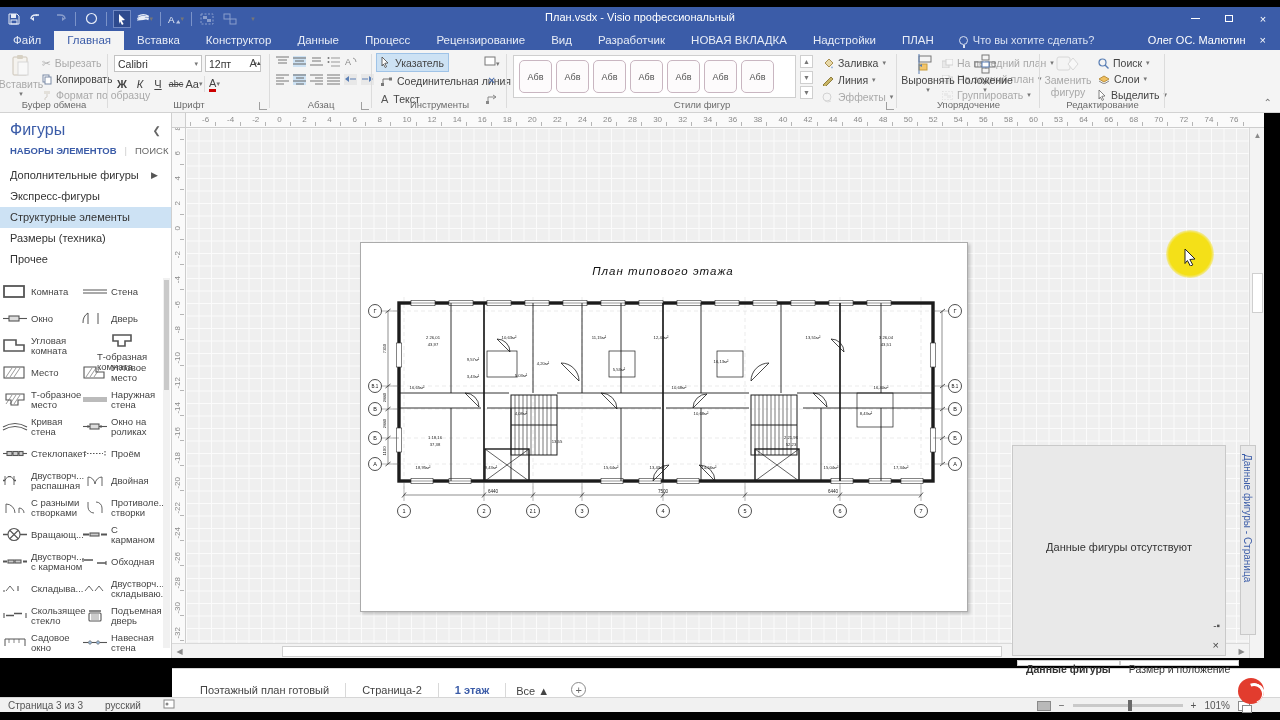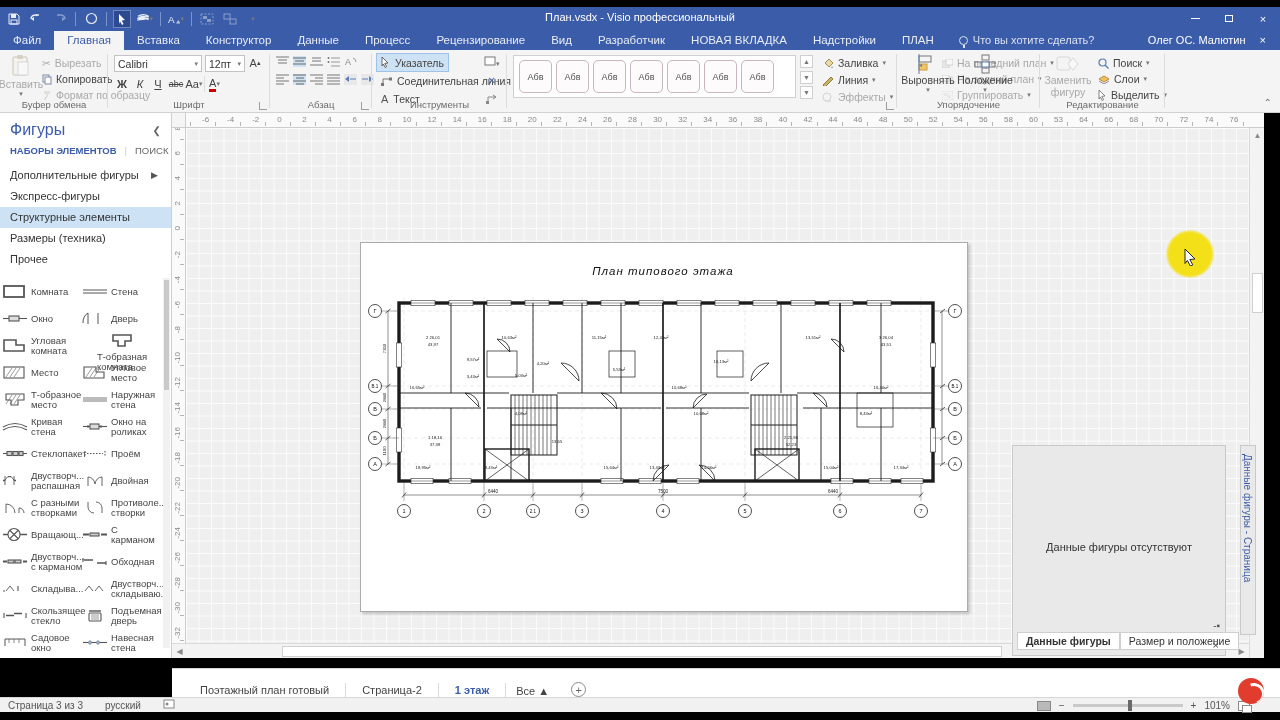--- a/index.html
+++ b/index.html
@@ -78,21 +78,21 @@
   #vscroll{position:absolute;right:0;top:15px;width:15px;height:544px;background:#f3f3f3;border-left:1px solid #dadada;z-index:6;}
   #vscroll .arr{position:absolute;left:0;width:15px;height:15px;color:#8a8a8a;font-size:8px;display:flex;align-items:center;justify-content:center;}
   #vscroll .thumb{position:absolute;left:2px;top:145px;width:11px;height:40px;background:#fff;border:1px solid #cfcfcf;}
   #hscroll{position:absolute;left:0;bottom:0;width:1077px;height:15px;background:#f3f3f3;border-top:1px solid #dadada;z-index:5;}
   #hscroll .arr{position:absolute;top:0;width:15px;height:15px;color:#8a8a8a;font-size:8px;display:flex;align-items:center;justify-content:center;}
   #hscroll .thumb{position:absolute;left:110px;top:2px;width:720px;height:11px;background:#fff;border:1px solid #cfcfcf;}
   
   #data-panel{position:absolute;left:1012px;top:445px;width:214px;height:211px;background:#e9e9e9;border:1px solid #c9c9c9;z-index:7;}
   #data-panel-empty{position:absolute;left:0;right:0;top:95px;text-align:center;font-size:11px;color:#333;}
   #data-panel-tabs{position:absolute;left:4px;bottom:5px;height:18px;display:flex;}
-  .dptab{background:#fff;border:1px solid #cfcfcf;font-size:10.5px;padding:2px 8px;color:#333;white-space:nowrap;}
+  .dptab{background:#fff;border:1px solid #cfcfcf;font-size:10.5px;padding:2px 8px;color:#333;white-space:nowrap;margin-top:28px;}
   .dptab.on{font-weight:bold;}
   #dp-pin{position:absolute;right:5px;bottom:24px;color:#555;font-size:10px;}
   #dp-close{position:absolute;right:6px;bottom:4px;color:#444;font-size:11px;}
   #side-tab{position:absolute;left:1240px;top:445px;width:16px;height:190px;background:#e9e9e9;border:1px solid #c9c9c9;z-index:7;}
   #side-tab span{position:absolute;left:1px;top:8px;writing-mode:vertical-rl;font-size:10px;color:#3b5ca8;white-space:nowrap;}
   
   #pagebar{position:absolute;left:172px;top:668px;width:1108px;height:29px;background:#fff;border-top:1px solid #d6d6d6;display:flex;align-items:flex-end;font-size:11px;color:#444;z-index:3;}
   .ptab{padding:0 16px;white-space:nowrap;}
   .ptab.active{color:#3b5ca8;font-weight:bold;}
   .ptsep{width:1px;height:14px;background:#d9d9d9;}
@@ -258,21 +258,21 @@
         </div>
       <div class="rglabel">Буфер обмена</div>
       <div class="rgsep" style="left:107px;"></div>
     </div>
 
     <div class="rgroup" style="left:108px;width:162px;">
       <div class="combo" style="position:absolute;left:6px;top:5px;width:88px;">
           <span>Calibri</span>
           <span class="dda">▾</span>
         </div>
-      <div class="combo" style="position:absolute;left:97px;top:5px;width:40px;">
+      <div class="combo" style="position:absolute;left:97px;top:5px;width:56px;">
           <span>12пт</span>
           <span class="dda">▾</span>
         </div>
       <div class="fmtbtn" style="position:absolute;left:139px;top:5px;">A<span style="font-size:7px;vertical-align:super;">▴</span></div>
       <div style="position:absolute;left:6px;top:26px;display:flex;gap:2px;">
         <span class="fmtbtn" style="font-weight:bold;">Ж</span>
         <span class="fmtbtn" style="font-style:italic;">К</span>
         <span class="fmtbtn" style="text-decoration:underline;">Ч</span>
         <span class="fmtbtn" style="text-decoration:line-through;font-size:9px;">abc</span>
         <span class="fmtbtn">
@@ -401,20 +401,21 @@
           <span class="dda">▾</span>
         </div>
       <div class="smallbtn dim" style="position:absolute;left:315px;top:39px;">
           <svg width="12" height="11">
             <circle cx="5" cy="5" r="4" fill="none" stroke="#aaa"></circle>
             <path d="M3 9 q3 2 6 0" stroke="#bbb" fill="none"></path>
           </svg>
           <span>Эффекты</span>
           <span class="dda">▾</span>
         </div>
+      <div class="rglabel">Стили фигур</div>
       <div class="launcher"></div>
       <div class="rgsep" style="left:389px;"></div>
     </div>
 
     <div class="rgroup" style="left:930px;width:120px;">
       <div class="smallbtn dim" style="position:absolute;left:12px;top:5px;">
           <svg width="11" height="9">
             <rect x="0" y="2" width="7" height="7" fill="#ddd" stroke="#aaa"></rect>
             <rect x="4" y="0" width="7" height="6" fill="#fff" stroke="#aaa"></rect>
           </svg>

